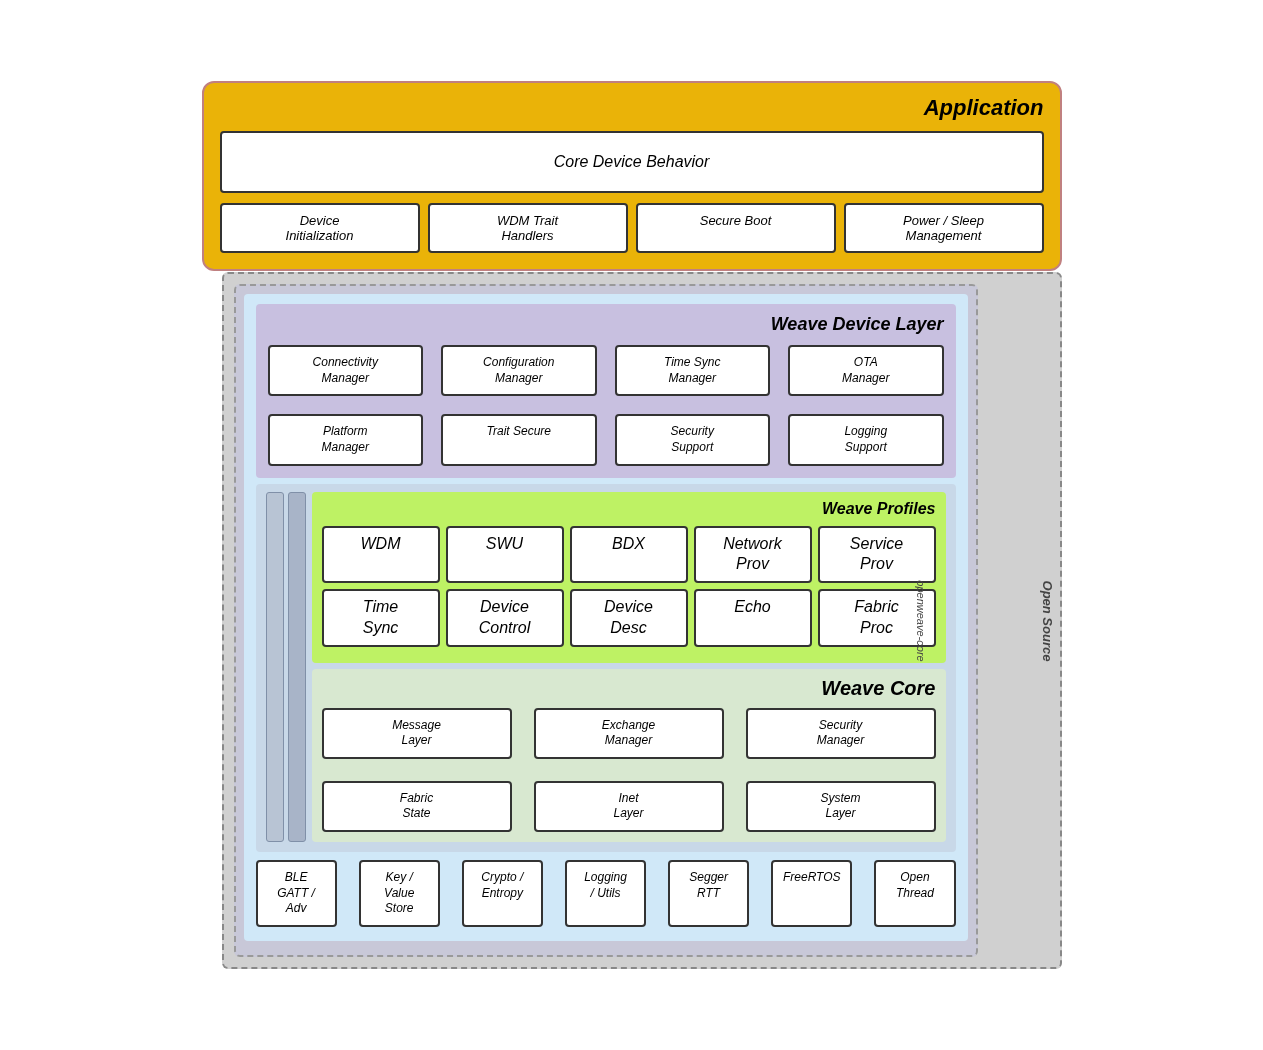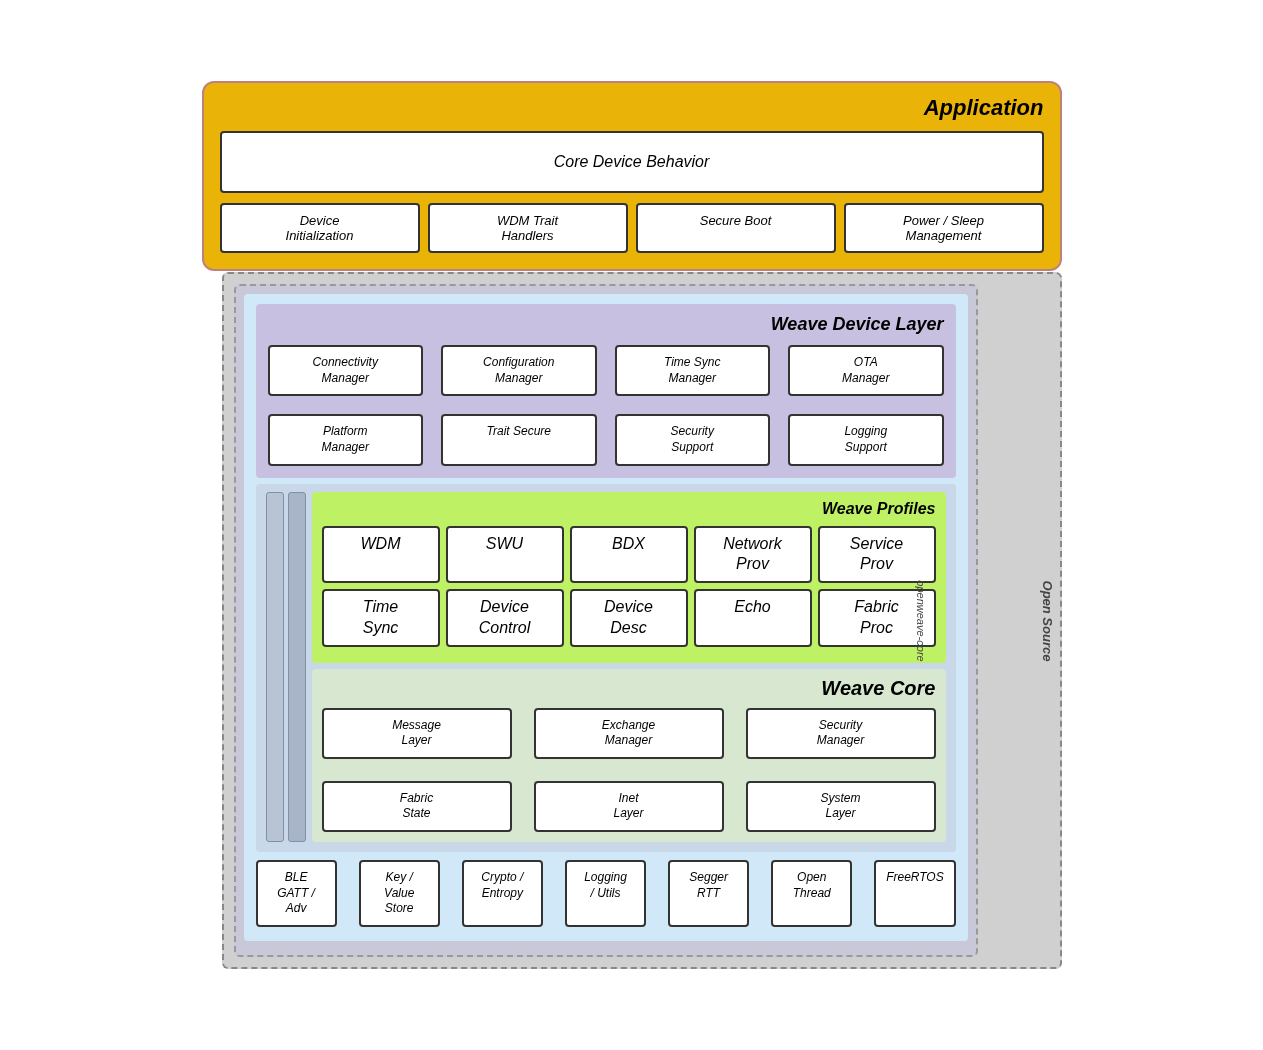--- a/index.html
+++ b/index.html
@@ -309,22 +309,22 @@
           </div>
         </div>
 
         <div style="margin-top:8px;">
           <div class="platform-sdk-row">
             <div class="box">BLE<br>GATT /<br>Adv</div>
             <div class="box">Key /<br>Value<br>Store</div>
             <div class="box">Crypto /<br>Entropy</div>
             <div class="box">Logging<br>/ Utils</div>
             <div class="box">Segger<br>RTT</div>
+            <div class="box">FreeRTOS</div>
             <div class="box">Open<br>Thread</div>
-            <div class="box">FreeRTOS</div>
           </div>
         </div>
 
       </div>
 
       <div class="openweave-label">openweave-core</div>
     </div>
 
     <div class="open-source-label">Open Source</div>
   </div>

